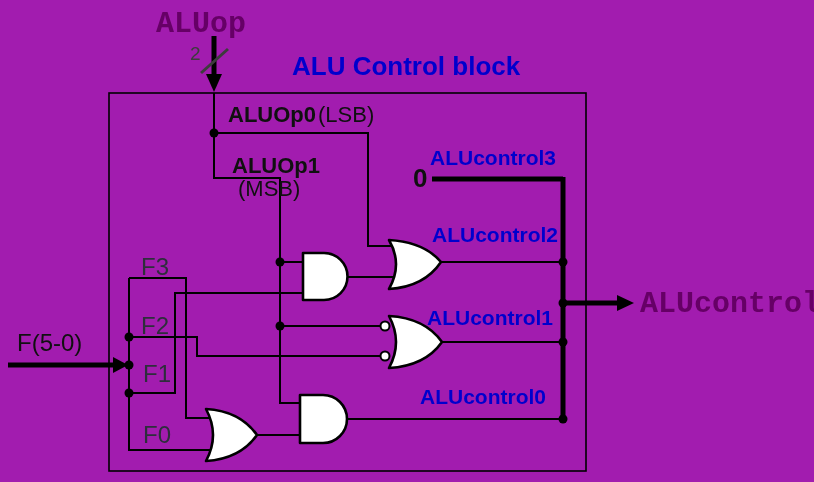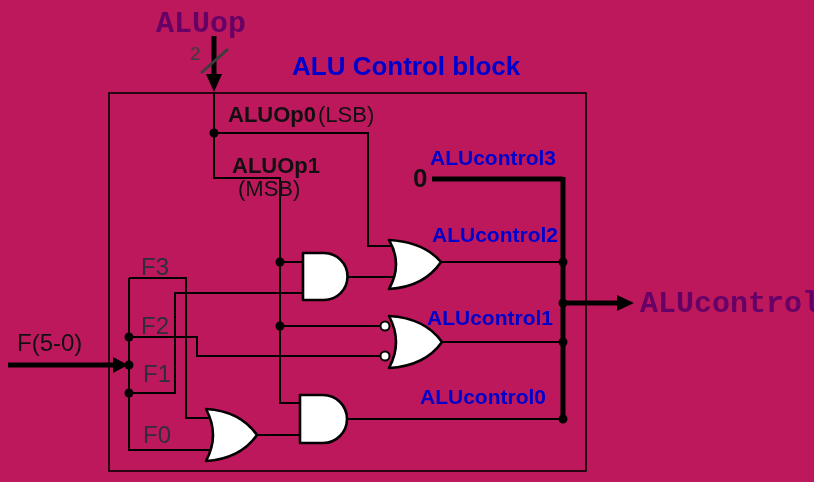--- a/index.html
+++ b/index.html
@@ -1,16 +1,16 @@
 <!DOCTYPE html>
 <html><head>
 <meta charset="utf-8">
 <style>
   html,body{margin:0;padding:0;background:#ffffff;}
-  .stage{position:relative;width:814px;height:482px;background:#be185d;overflow:hidden;
+  .stage{position:relative;width:814px;height:482px;background:#a21caf;overflow:hidden;
          font-family:"Liberation Sans", sans-serif;}
   svg{position:absolute;left:0;top:0;}
   .wire{fill:none;stroke:#000000;stroke-width:2;}
   .thick{fill:none;stroke:#000000;stroke-width:5;}
   .gate{fill:#ffffff;stroke:#000000;stroke-width:2.6;stroke-linejoin:round;}
   .bubble{fill:#ffffff;stroke:#000000;stroke-width:2;}
   .dot{fill:#000000;stroke:none;}
   .head{fill:#000000;stroke:none;}
   .boxline{fill:none;stroke:#000000;stroke-width:1.6;}
   text{font-family:"Liberation Sans", sans-serif;}

